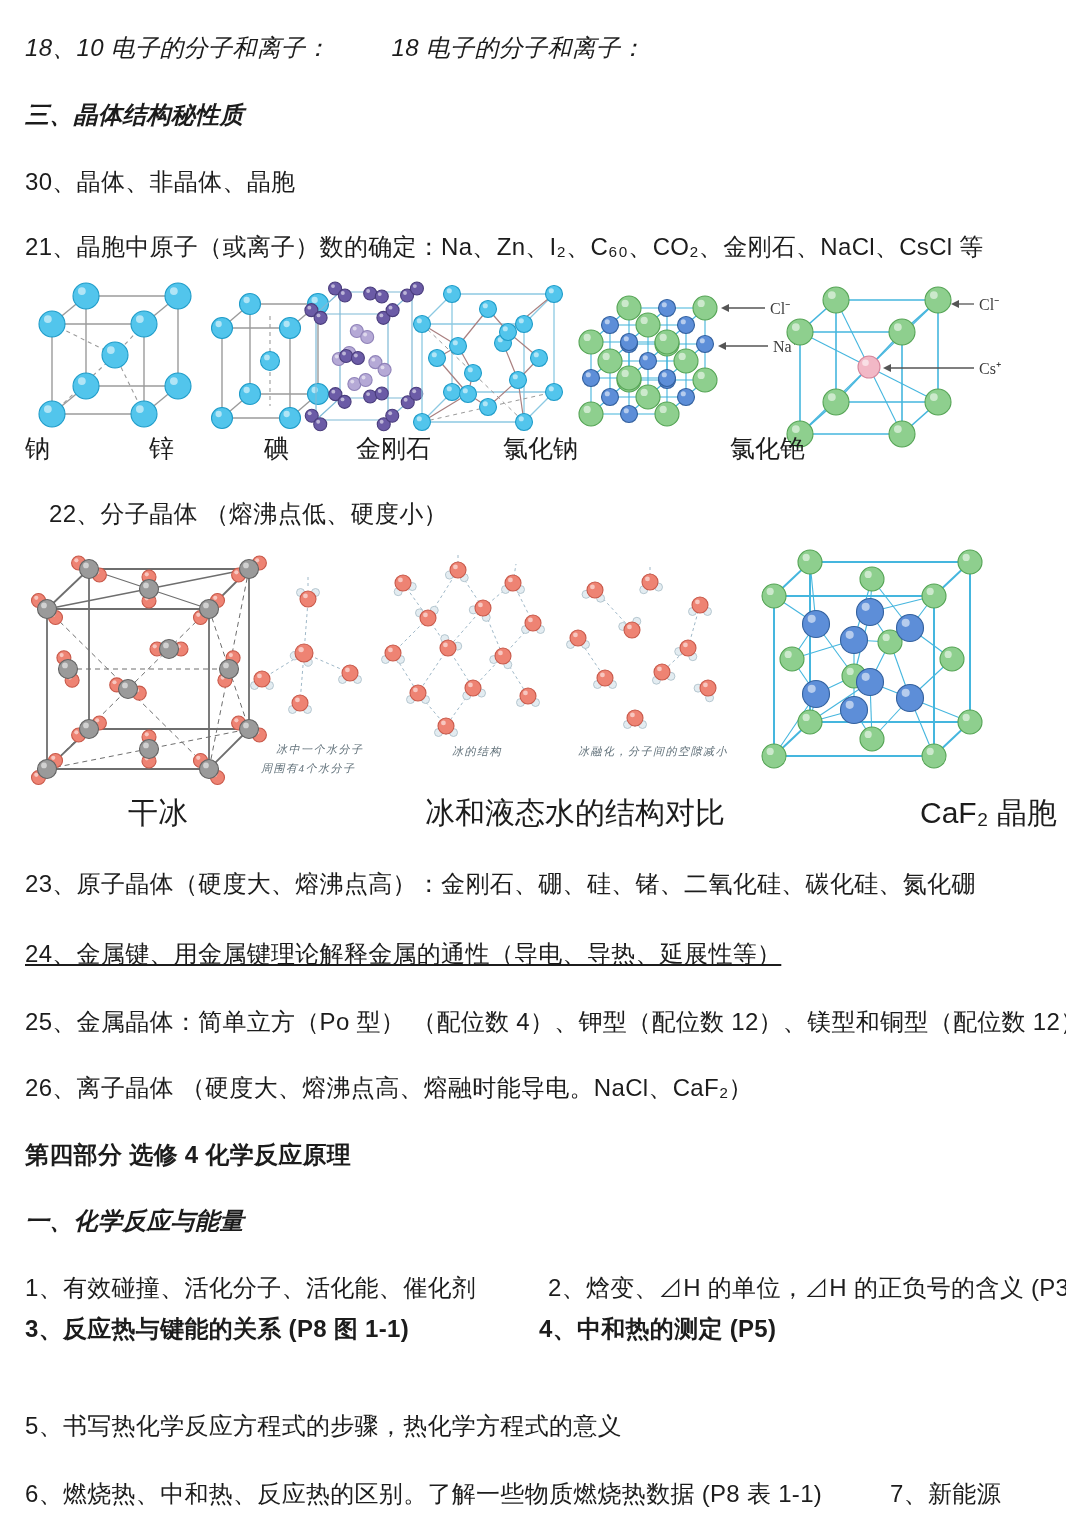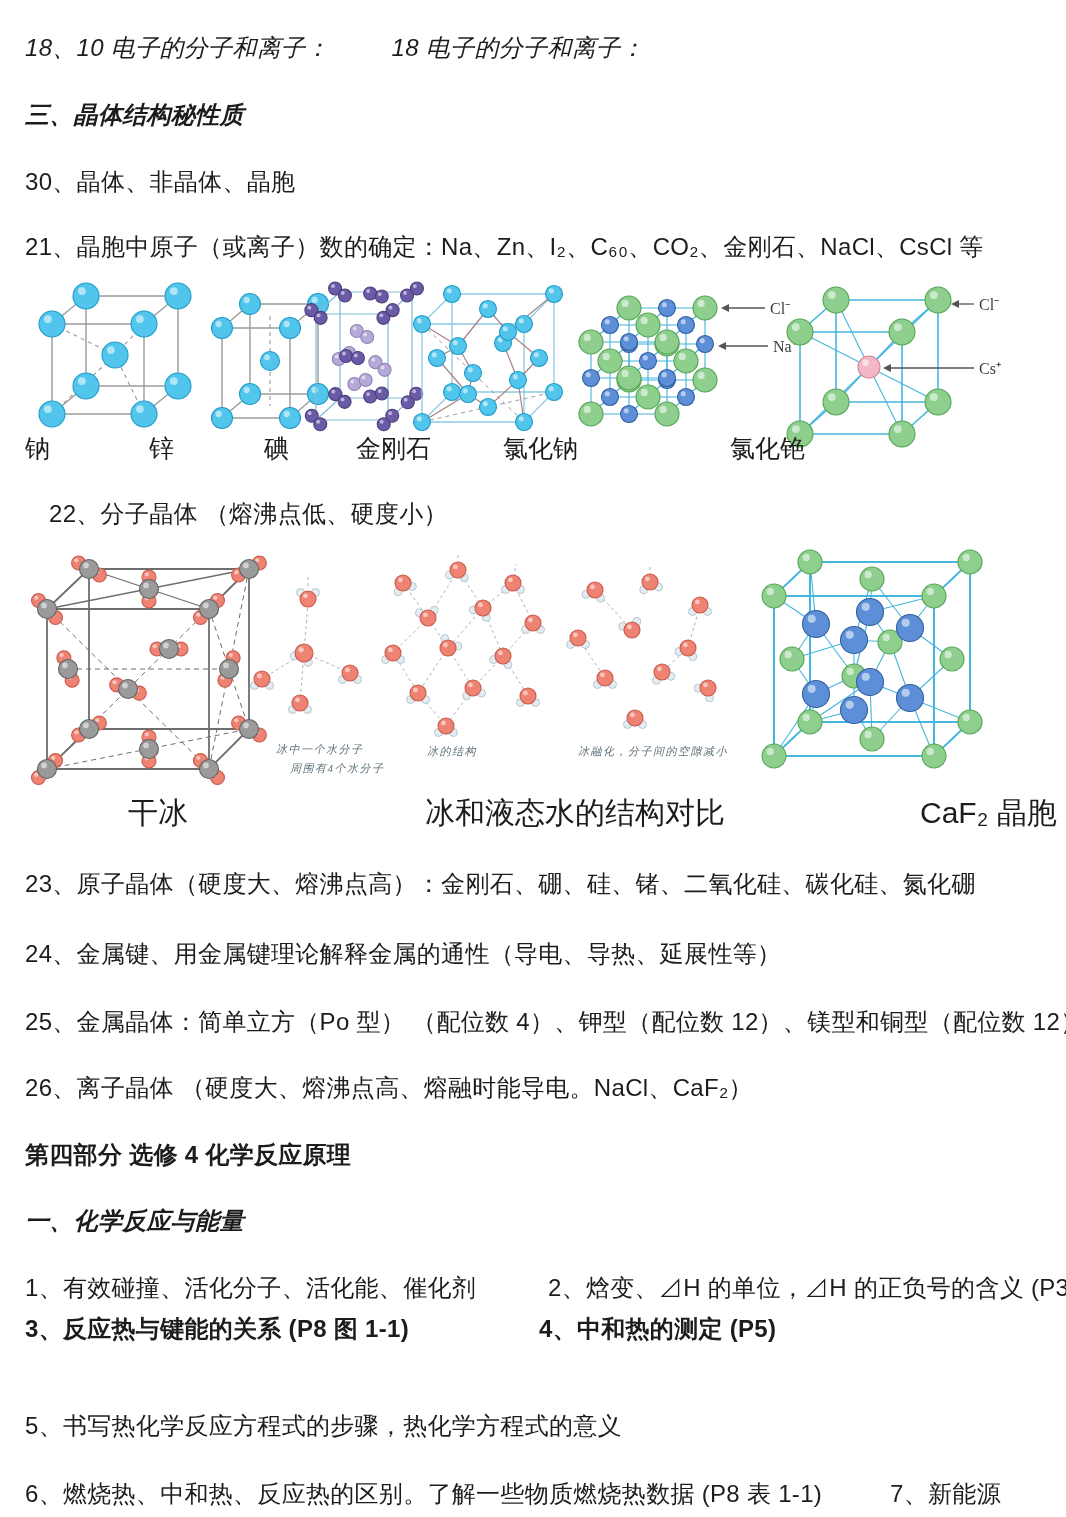--- a/index.html
+++ b/index.html
@@ -756,30 +756,30 @@
       <circle cx="182" cy="48" r="12" fill="#8ecf8e" stroke="#55a455" stroke-width="1.1"></circle>
       <circle cx="178.16" cy="43.44" r="3.5999999999999996" fill="#ffffff" opacity="0.55"></circle>
       <circle cx="22" cy="208" r="12" fill="#8ecf8e" stroke="#55a455" stroke-width="1.1"></circle>
       <circle cx="18.16" cy="203.44" r="3.5999999999999996" fill="#ffffff" opacity="0.55"></circle>
       <circle cx="182" cy="208" r="12" fill="#8ecf8e" stroke="#55a455" stroke-width="1.1"></circle>
       <circle cx="178.16" cy="203.44" r="3.5999999999999996" fill="#ffffff" opacity="0.55"></circle>
     </g>
   </svg>
 
 <div class="abs note" style="left:266px;top:742px;margin-left:10px;">冰中一个水分子</div>
-<div class="abs note" style="left:261px;top:761px;margin-left:29px;">周围有4个水分子</div>
-<div class="abs note" style="left:427px;top:744px;">冰的结构</div>
+<div class="abs note" style="left:261px;top:761px;">周围有4个水分子</div>
+<div class="abs note" style="left:452px;top:744px;">冰的结构</div>
 <div class="abs note" style="left:578px;top:744px;">冰融化，分子间的空隙减小</div>
 
 <div class="abs cap2" style="left:128px;top:793px;">干冰</div>
 <div class="abs cap2" style="left:425px;top:793px;">冰和液态水的结构对比</div>
 <div class="abs cap2" style="left:920px;top:793px;">CaF₂ 晶胞</div>
 
 <div class="abs t" style="left:25px;top:868px;">23、原子晶体（硬度大、熔沸点高）：金刚石、硼、硅、锗、二氧化硅、碳化硅、氮化硼</div>
-<div class="abs t" style="left:25px;top:938px;">24、金属键、用金属键理论解释金属的通性（导电、导热、延展性等）</div>
+<div class="abs t" style="left:25px;top:938px;text-decoration:underline;">24、金属键、用金属键理论解释金属的通性（导电、导热、延展性等）</div>
 <div class="abs t" style="left:25px;top:1006px;">25、金属晶体：简单立方（Po 型） （配位数 4）、钾型（配位数 12）、镁型和铜型（配位数 12）</div>
 <div class="abs t" style="left:25px;top:1072px;">26、离子晶体 （硬度大、熔沸点高、熔融时能导电。NaCl、CaF₂）</div>
 
 <div class="abs t bold" style="left:25px;top:1139px;">第四部分 选修 4 化学反应原理</div>
 <div class="abs t bi" style="left:25px;top:1205px;">一、化学反应与能量</div>
 
 <div class="abs t" style="left:25px;top:1272px;"><span>1、有效碰撞、活化分子、活化能、催化剂</span><span style="display:inline-block;width:72px;"></span><span>2、焓变、⊿H 的单位，⊿H 的正负号的含义 (P3 图 1-2)</span></div>
 
 <div class="abs t" style="left:25px;top:1313px;font-weight:bold;"><span>3、反应热与键能的关系 (P8 图 1-1)</span><span style="display:inline-block;width:130px;"></span><span>4、中和热的测定 (P5)</span></div>
 

